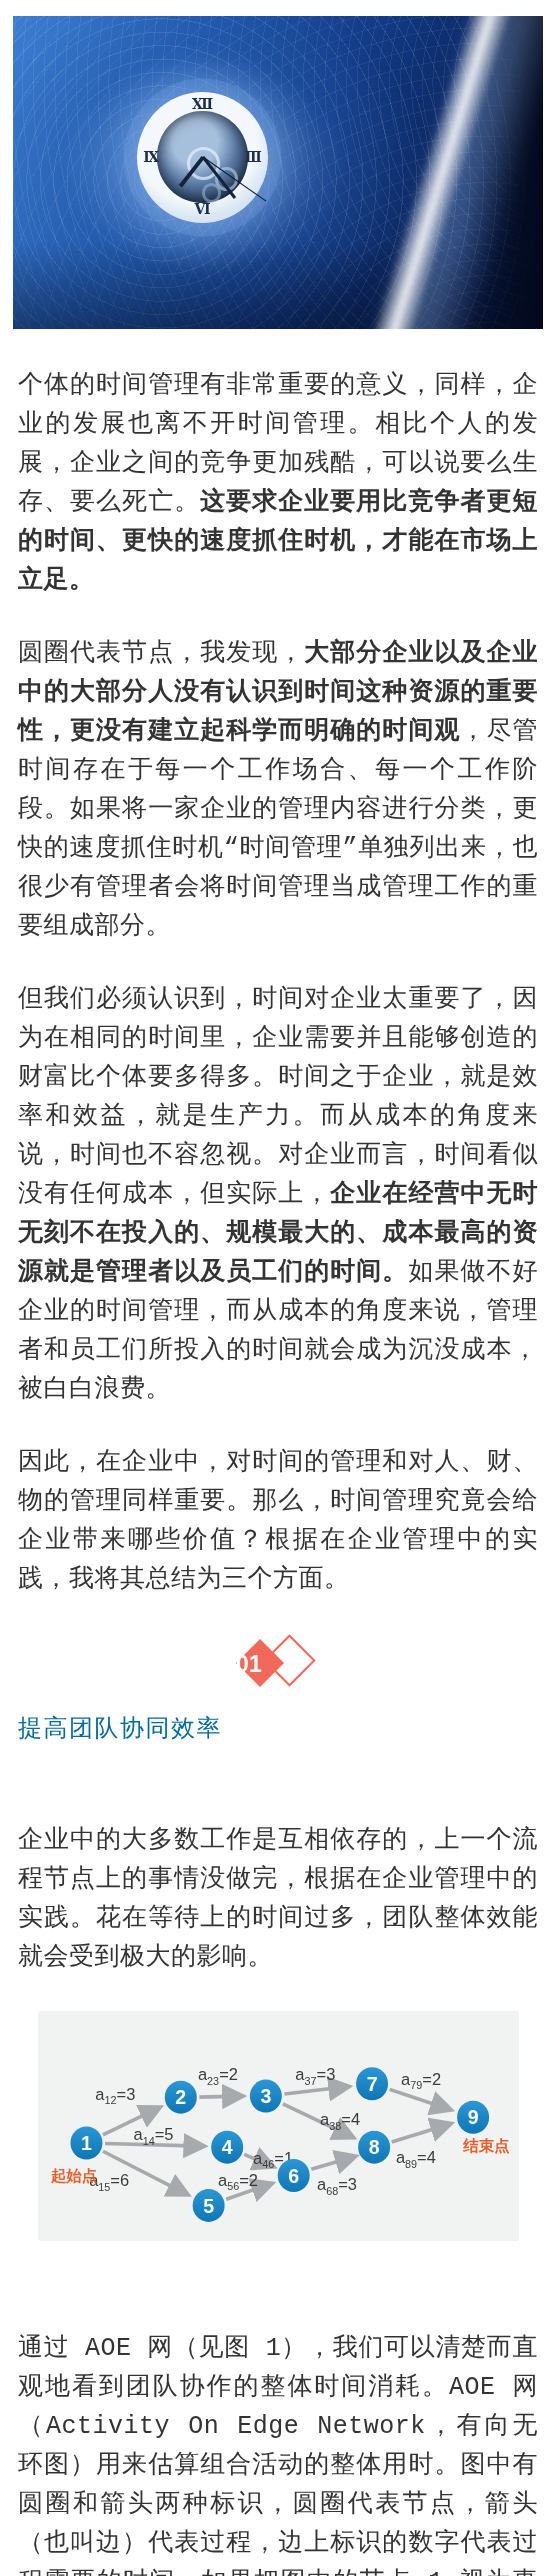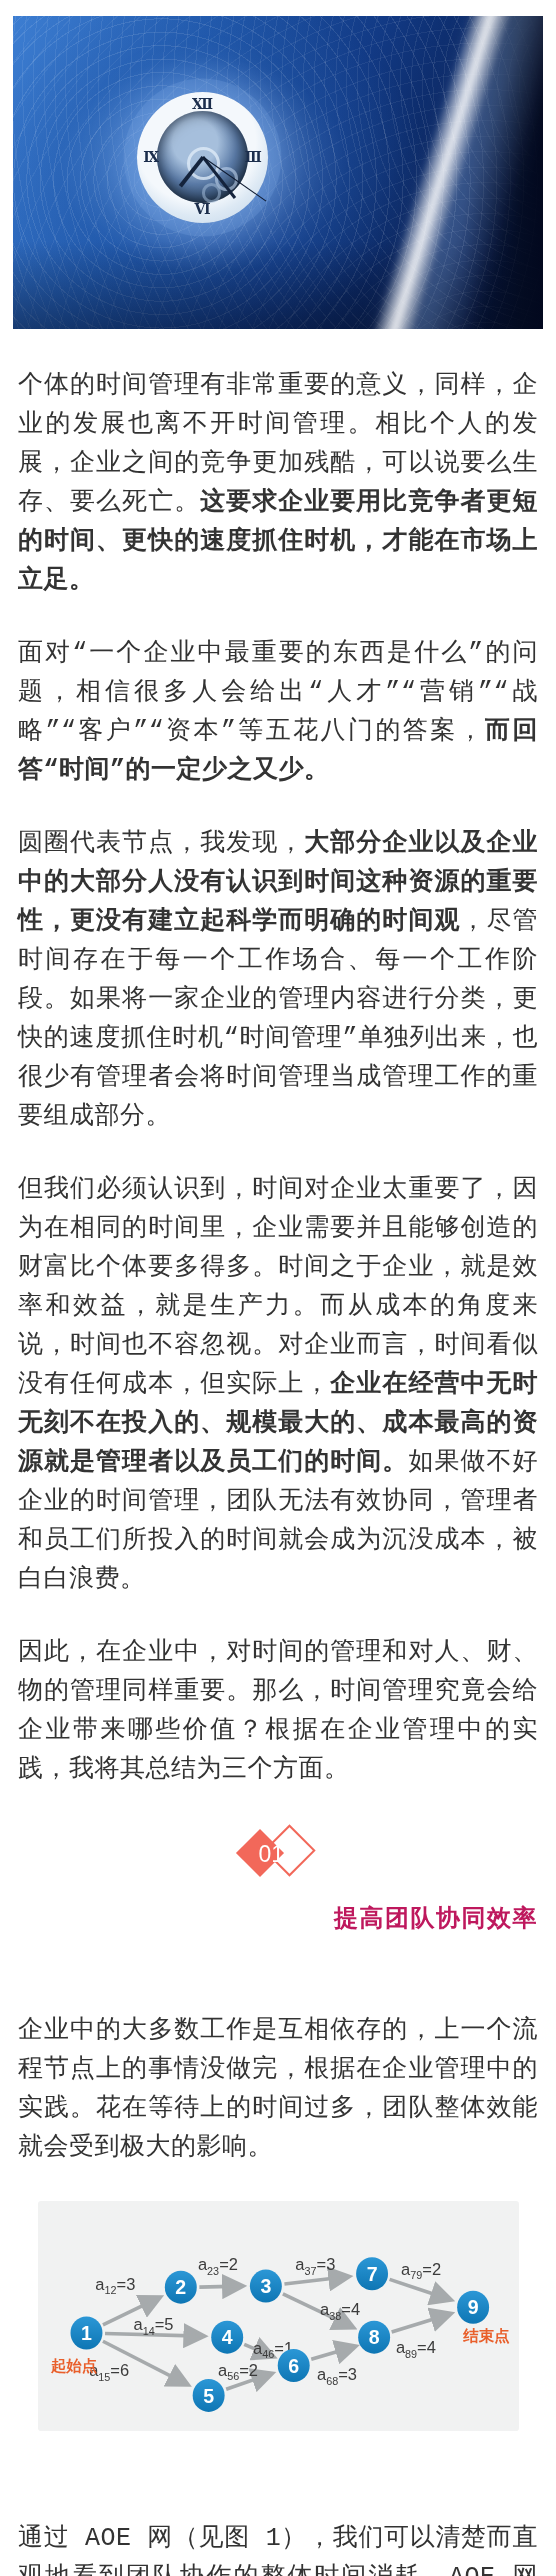--- a/index.html
+++ b/index.html
@@ -77,25 +77,25 @@
   .badge { position:relative; width:88px; height:59px; margin:31px auto 0; }
   .badge .outline {
     position:absolute; left:37px; top:9.3px; width:33px; height:33px;
     transform:rotate(45deg); background:#ffffff; border:2.1px solid #f2685a;
   }
   .badge .solid {
     position:absolute; left:9.3px; top:13.4px; width:34px; height:34px;
     transform:rotate(45deg); background:#f2685a;
   }
   .badge .badge-num {
-    position:absolute; left:2.1px; top:18.5px; width:48px; text-align:right;
-    color:#ffffff; font-size:23px; font-weight:400; z-index:2;
+    position:absolute; left:2.1px; top:18.5px; width:48px; text-align:left;
+    color:#ffffff; font-size:23px; font-weight:700; z-index:2;
   }
   .section-title {
-    text-align:right; color:#be185d; font-size:24px; font-weight:700;
+    text-align:left; color:#0369a1; font-size:24px; font-weight:400;
     letter-spacing:1.5px; margin:20.6px 0 77px;
   }
 
   
   .figure { width:481px; margin:13.4px auto 88px; }
   .figure svg { display:block; width:481px; height:230px; background:#f1f2f2; border-radius:3.1px; }
   .nlabel { fill:#ffffff; font-size:38px; font-weight:700; font-family:"Liberation Sans",sans-serif; }
   .elabel { fill:#3c3c3c; font-size:32px; font-family:"Liberation Sans",sans-serif; }
   .elabel .sub { font-size:21px; }
   .endpoint { fill:#e95f2b; font-size:30px; font-weight:700; font-family:"Liberation Sans",sans-serif; }
@@ -121,25 +121,24 @@
       <div class="hand hour"></div>
       <div class="hand minute"></div>
       <div class="hand second"></div>
     </div>
   </div>
 
   <div class="content">
 
     <p class="para"><span>个体的时间管理有非常重要的意义，同样，企业的发展也离不开时间管理。相比个人的发展，企业之间的竞争更加残酷，可以说要么生存、要么死亡。</span><span class="b">这要求企业要用比竞争者更短的时间、更快的速度抓住时机，才能在市场上立足。</span></p>
 
-    <p class="para"><span>面对“一个企业中最重要的东西是什么”的问题，相信很多人会给出“人才”“营销”“战略”“客户”“资本”等五花八门的答案，</span><span class="b">而回答“时间”的一定少之又少。</span></p>
 
     <p class="para"><span>圆圈代表节点，我发现，</span><span class="b">大部分企业以及企业中的大部分人没有认识到时间这种资源的重要性，更没有建立起科学而明确的时间观</span><span>，尽管时间存在于每一个工作场合、每一个工作阶段。如果将一家企业的管理内容进行分类，更快的速度抓住时机“时间管理”单独列出来，也很少有管理者会将时间管理当成管理工作的重要组成部分。</span></p>
 
-    <p class="para"><span>但我们必须认识到，时间对企业太重要了，因为在相同的时间里，企业需要并且能够创造的财富比个体要多得多。时间之于企业，就是效率和效益，就是生产力。而从成本的角度来说，时间也不容忽视。对企业而言，时间看似没有任何成本，但实际上，</span><span class="b">企业在经营中无时无刻不在投入的、规模最大的、成本最高的资源就是管理者以及员工们的时间。</span><span>如果做不好企业的时间管理，团队无法有效协同，管理者和员工们所投入的时间就会成为沉没成本，被白白浪费。</span></p>
+    <p class="para"><span>但我们必须认识到，时间对企业太重要了，因为在相同的时间里，企业需要并且能够创造的财富比个体要多得多。时间之于企业，就是效率和效益，就是生产力。而从成本的角度来说，时间也不容忽视。对企业而言，时间看似没有任何成本，但实际上，</span><span class="b">企业在经营中无时无刻不在投入的、规模最大的、成本最高的资源就是管理者以及员工们的时间。</span><span>如果做不好企业的时间管理，而从成本的角度来说，管理者和员工们所投入的时间就会成为沉没成本，被白白浪费。</span></p>
 
     <p class="para"><span>因此，在企业中，对时间的管理和对人、财、物的管理同样重要。那么，时间管理究竟会给企业带来哪些价值？根据在企业管理中的实践，我将其总结为三个方面。</span></p>
 
     <div class="badge">
       <div class="outline"></div>
       <div class="solid"></div>
       <div class="badge-num">01</div>
     </div>
     <h2 class="section-title">提高团队协同效率</h2>
 

